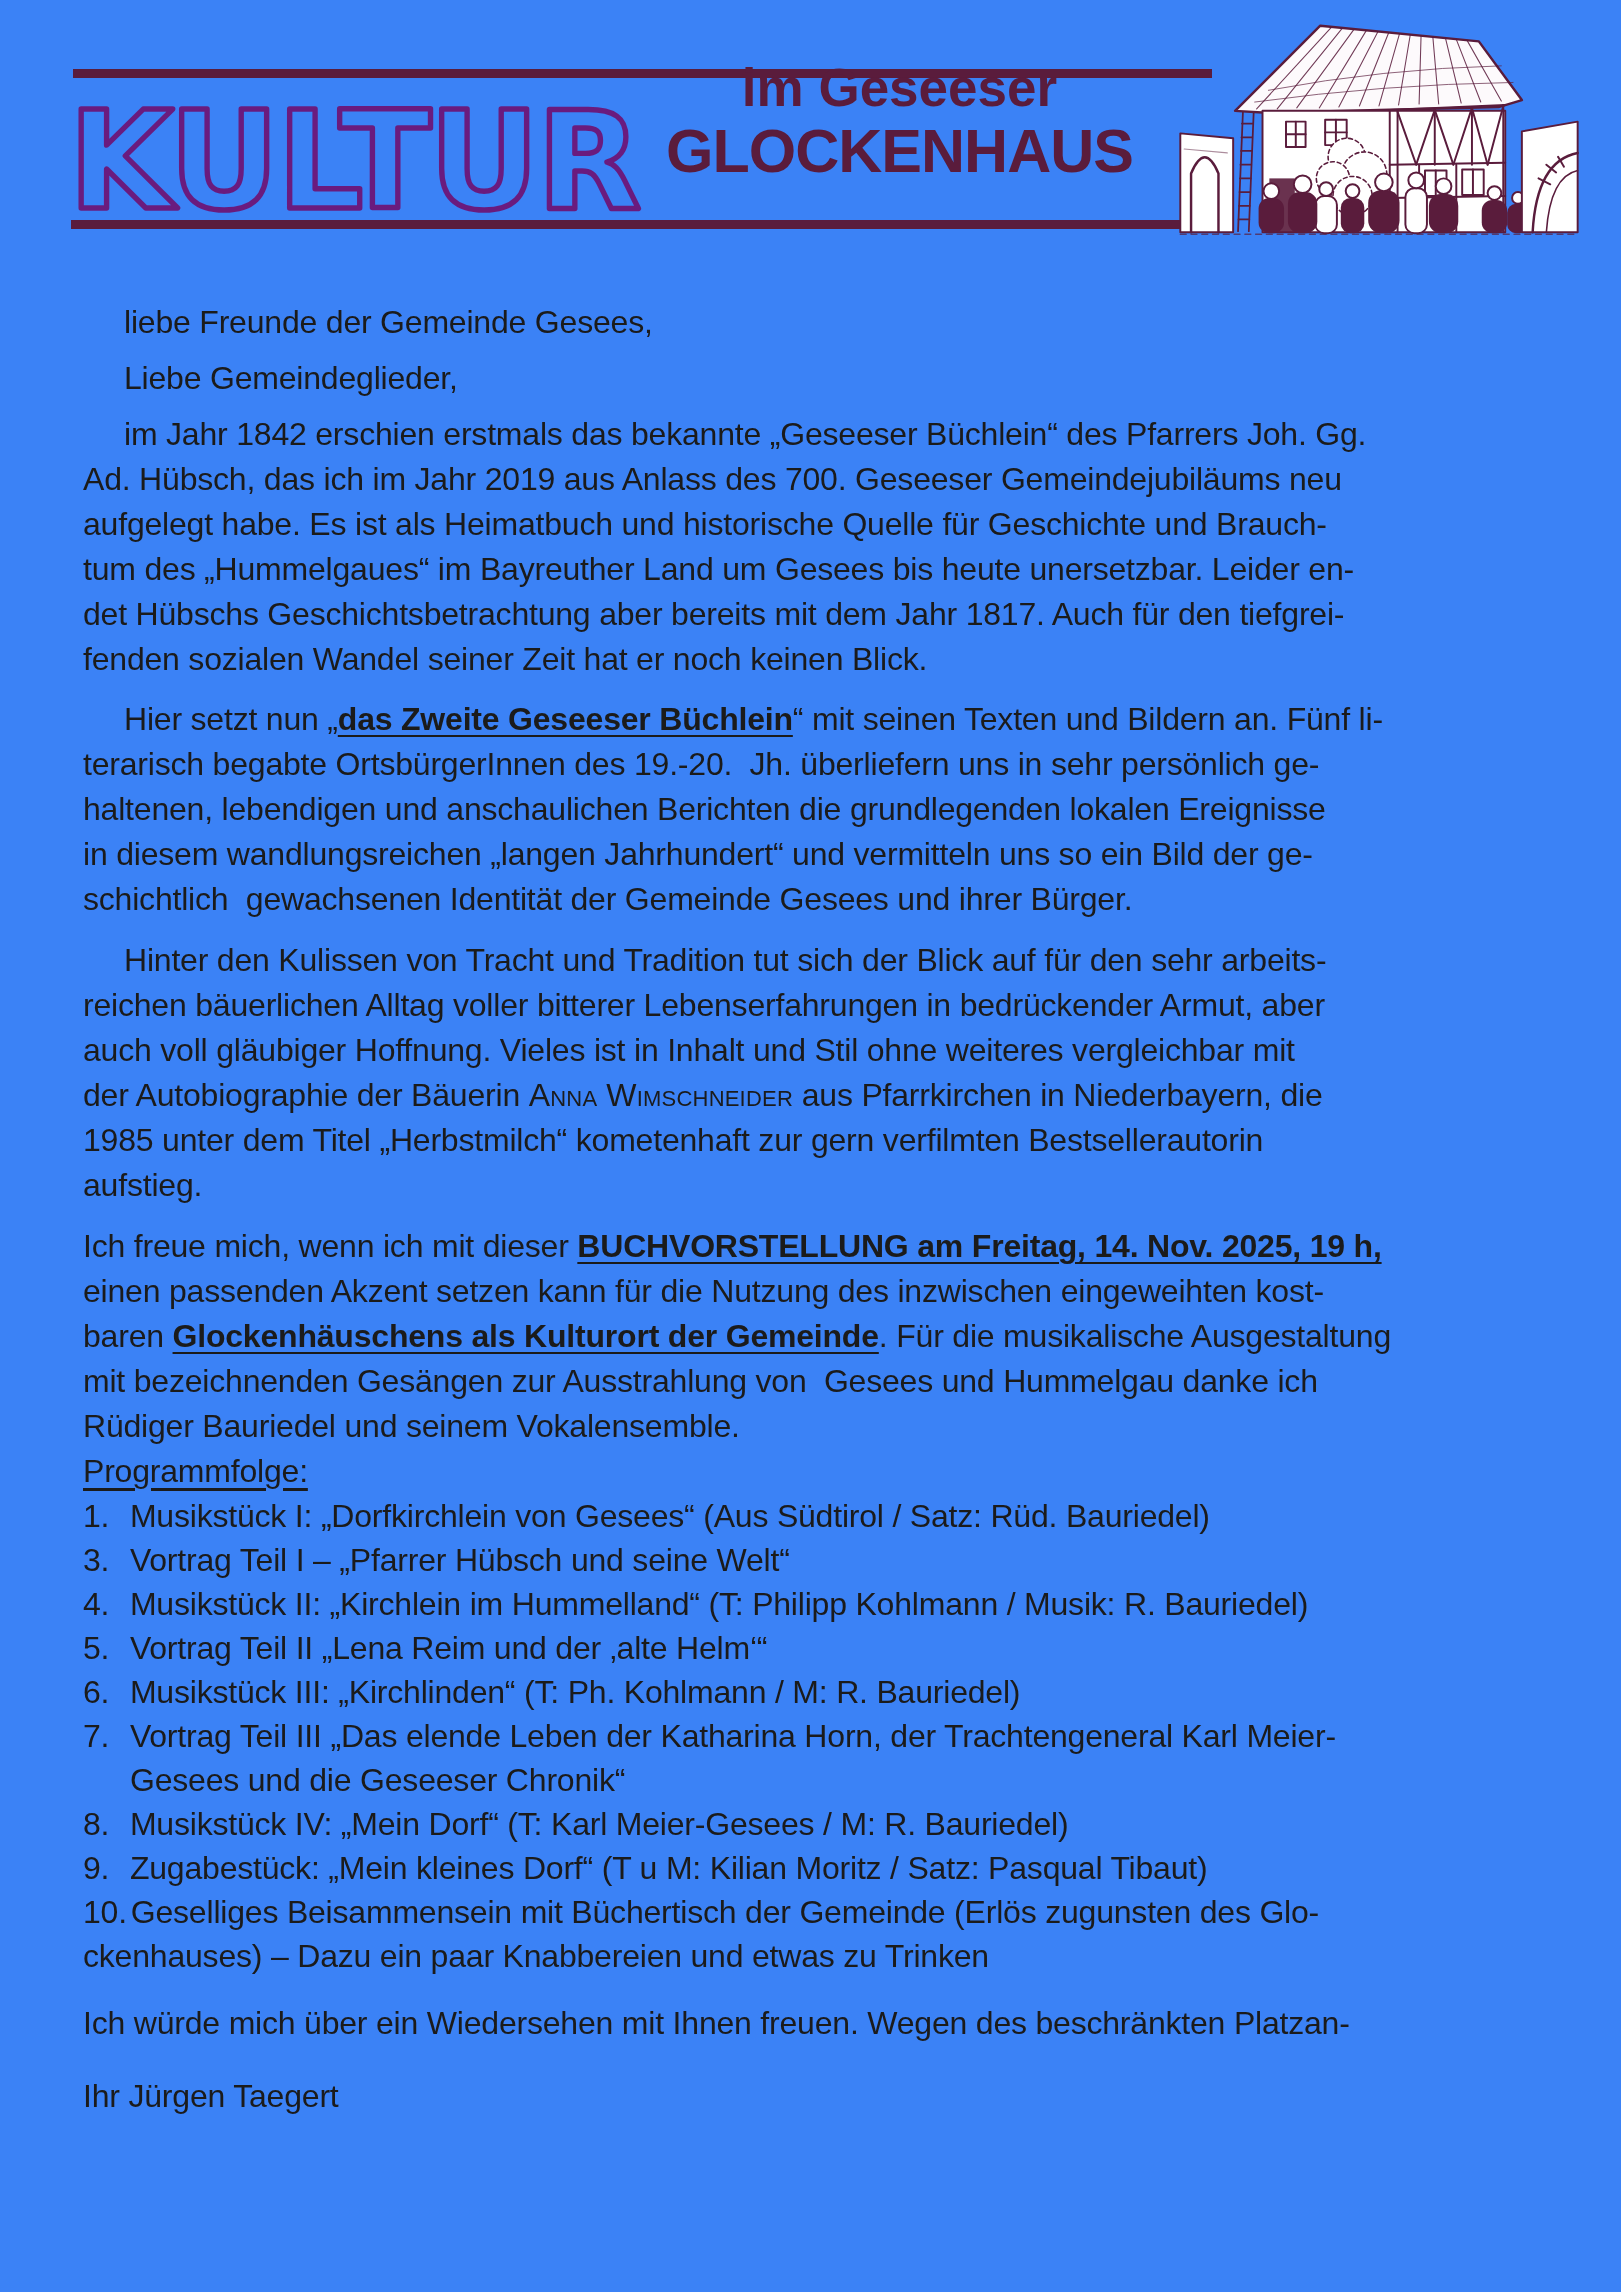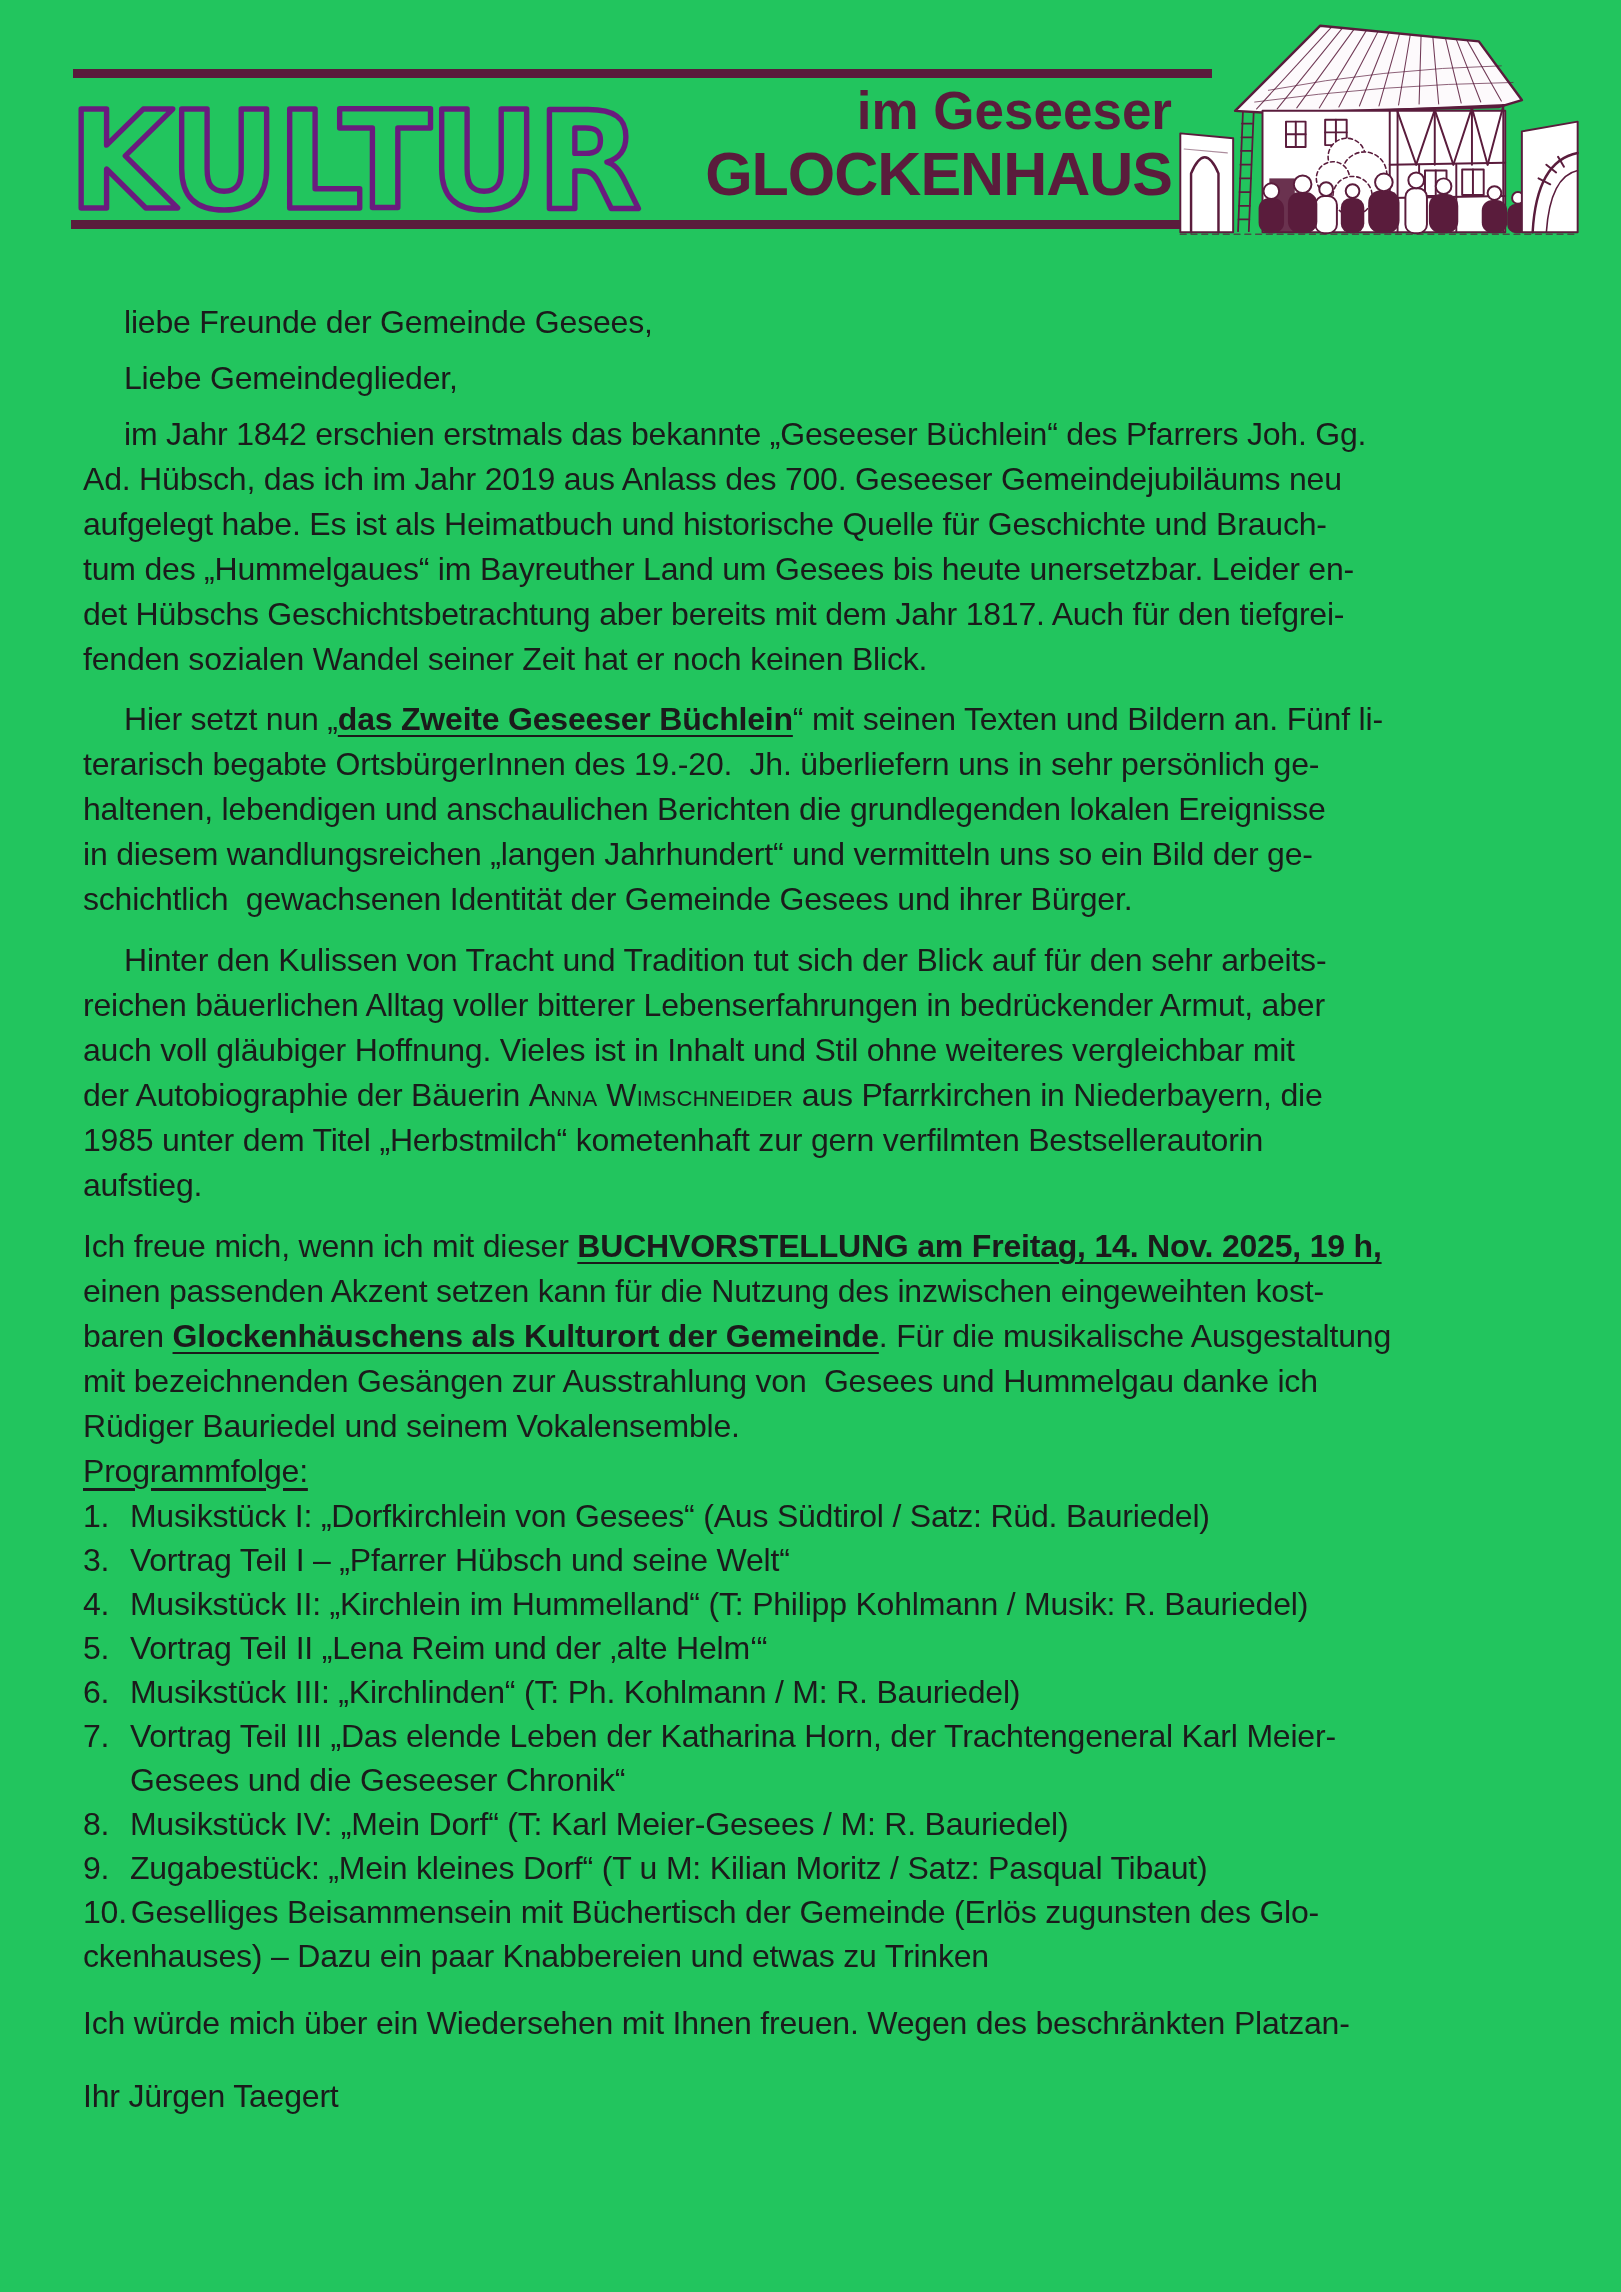--- a/index.html
+++ b/index.html
@@ -1,31 +1,31 @@
 <!DOCTYPE html>
 <html lang="de"><head>
 <meta charset="utf-8">
 <style>
   html,body{margin:0;padding:0;background:#e8e8e8;}
   .page{
     position:relative;
     width:1621px;height:2293px;
-    background:#22c55e;
+    background:#3b82f6;
     overflow:hidden;
     font-family:"Liberation Sans","DejaVu Sans",sans-serif;
     color:#1b1b1b;
   }
   
   .rule{position:absolute;background:#5a1c3c;}
   .rule-top{left:73px;top:69px;width:1139px;height:8.8px;}
   .rule-bottom{left:71px;top:220px;width:1143px;height:8.8px;}
   .wordmark{position:absolute;left:61px;top:63px;width:588px;height:162px;}
   .mast-right{
-    position:absolute;left:627px;top:82px;width:545px;
-    text-align:right;color:#5a1c3c;font-weight:bold;
+    position:absolute;left:627px;top:59px;width:545px;
+    text-align:center;color:#5a1c3c;font-weight:bold;
   }
   .mast-line1{font-size:53px;line-height:57px;letter-spacing:0;}
   .mast-line2{font-size:61px;line-height:71px;letter-spacing:-1px;}
   .house{position:absolute;left:1172px;top:11.8px;width:412px;height:230px;}
   
   .letter{
     position:absolute;left:83px;top:300px;width:1490px;
     font-size:32px;line-height:45px;letter-spacing:-0.2px;
   }
   .sal{margin:0 0 10.8px;text-indent:41px;white-space:pre;}

